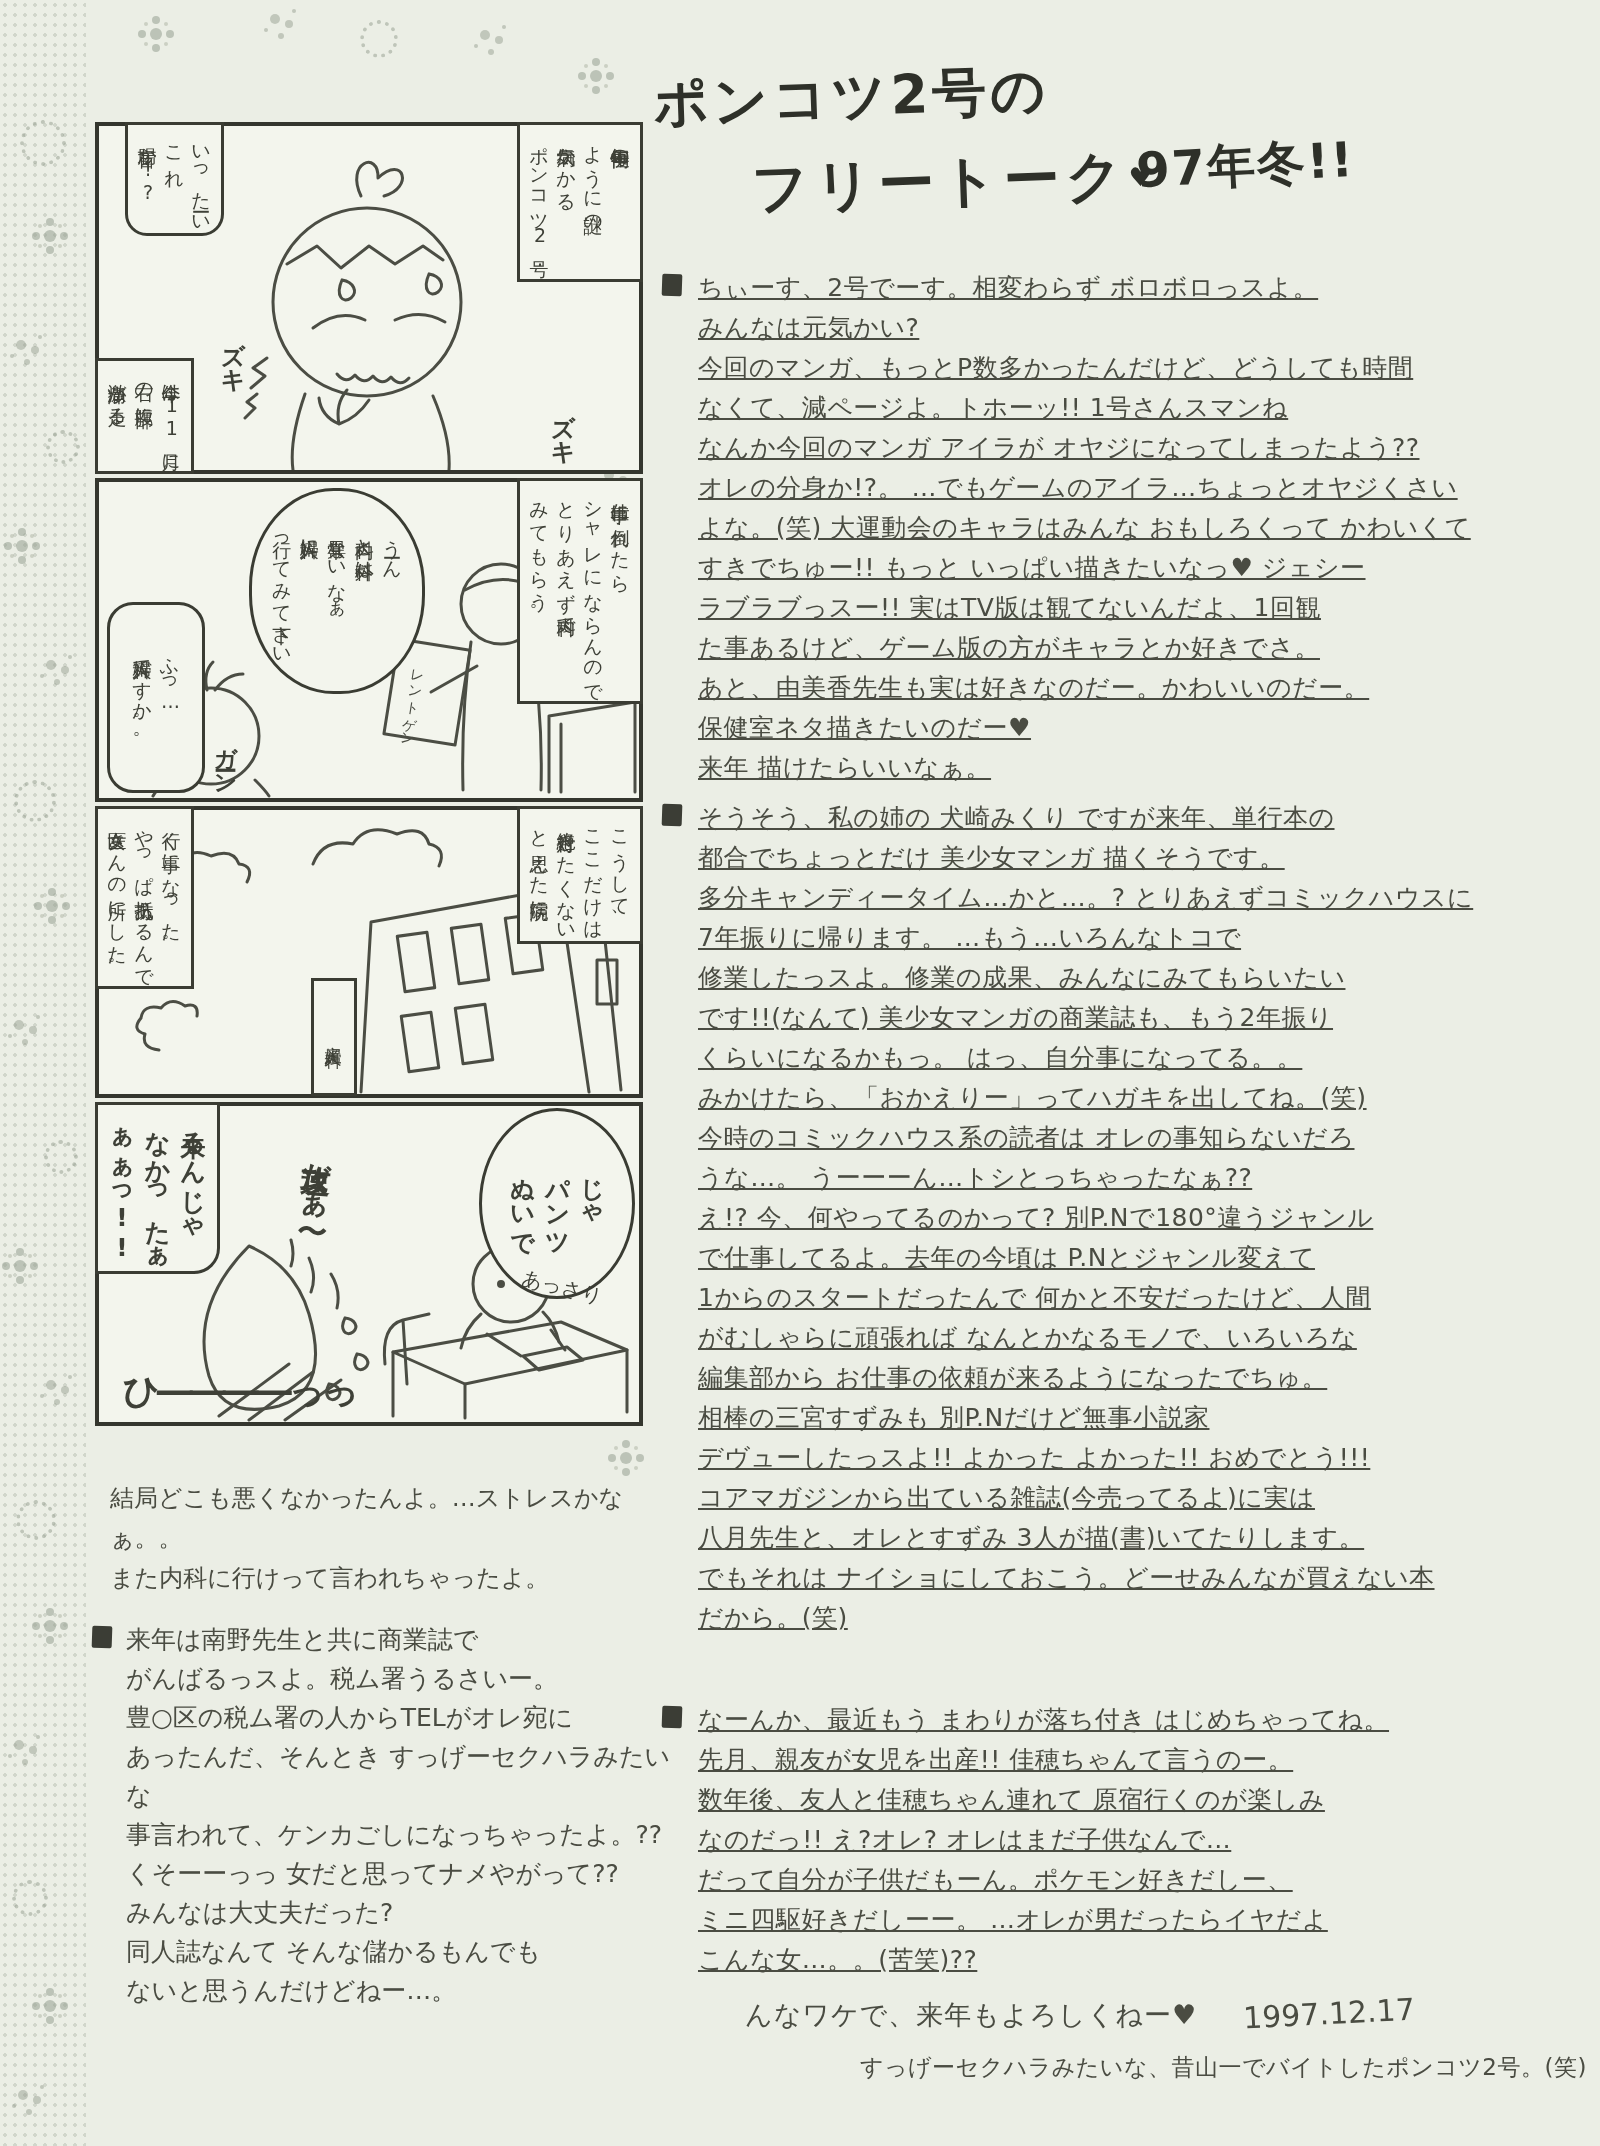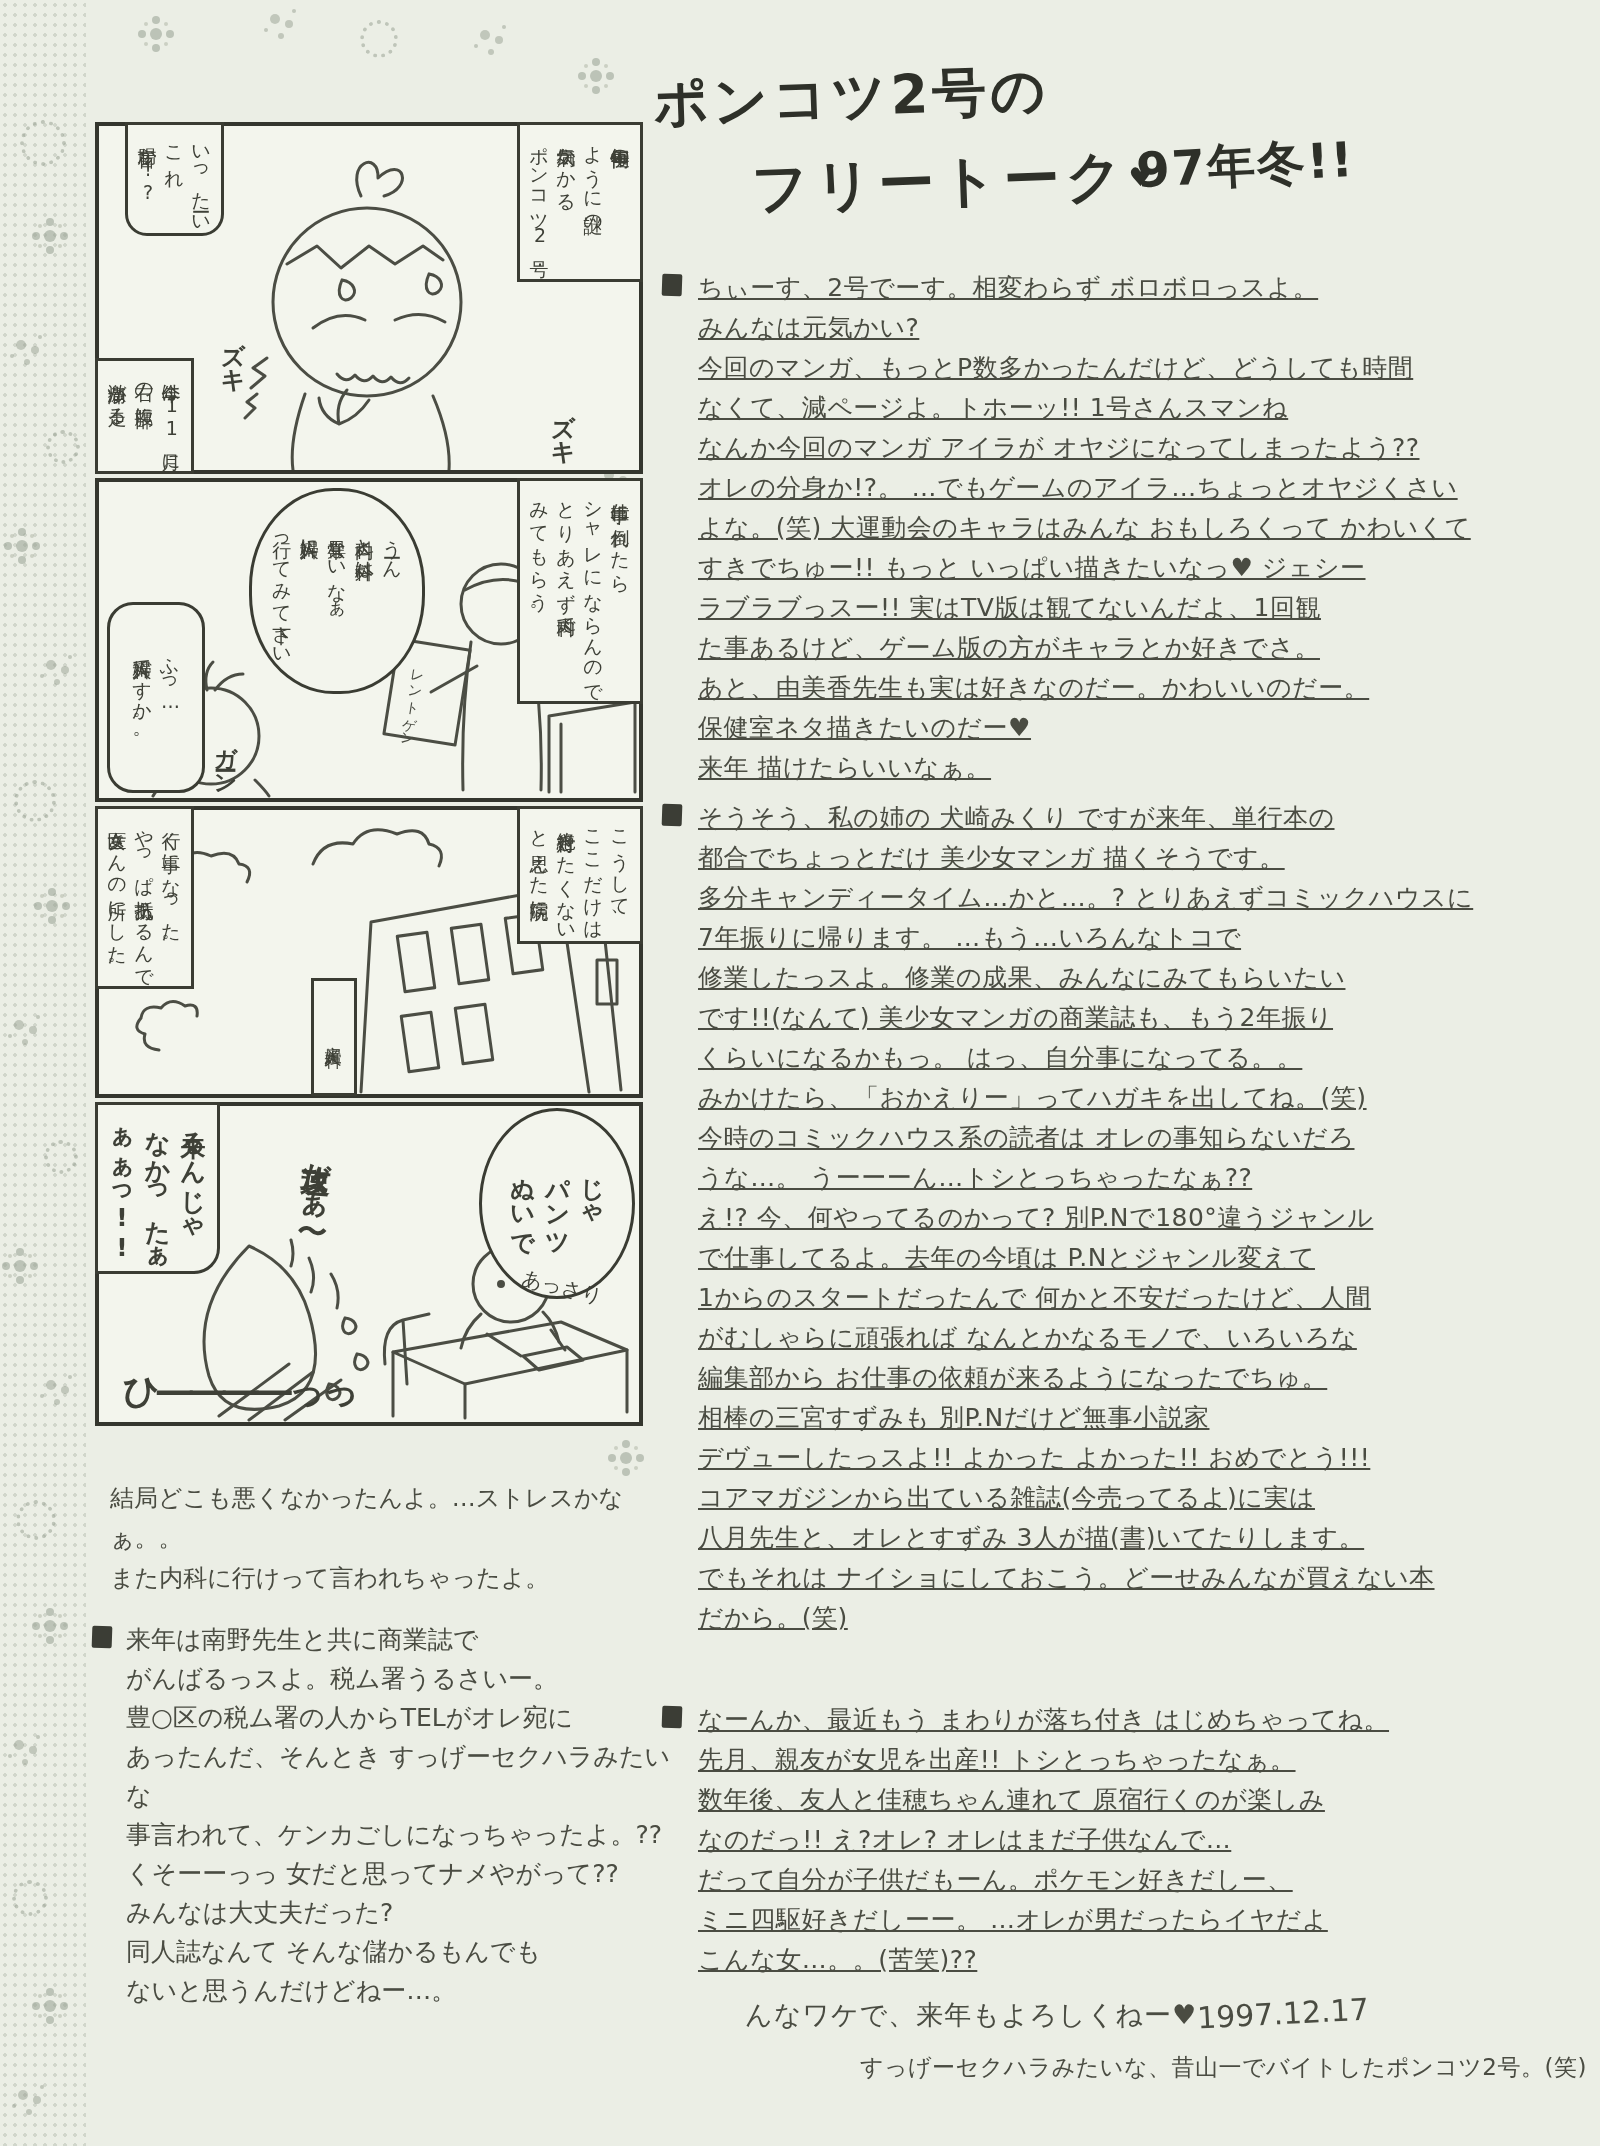--- a/index.html
+++ b/index.html
@@ -48,21 +48,21 @@
   .title-l2{font-size:56px;font-weight:bold;letter-spacing:6px;padding-left:95px;margin-top:14px;display:inline-block;}
   .title-heart{font-size:26px;vertical-align:8px;}
   .title-l3{position:absolute;left:480px;top:86px;font-size:48px;font-weight:bold;letter-spacing:2px;transform:rotate(-1deg);}
 
   .ft-section{position:absolute;display:flex;gap:16px;width:930px;}
   .ft-text{font-size:25px;line-height:40px;white-space:pre-line;color:#4a4c42;letter-spacing:.5px;text-decoration:underline;}
   .s1{left:662px;top:268px;}
   .s2{left:662px;top:798px;}
   .s3{left:662px;top:1700px;}
 
-  .signoff-row{position:absolute;left:745px;top:1996px;display:flex;align-items:baseline;color:#4a4c42;}
+  .signoff-row{position:absolute;left:745px;top:1996px;display:flex;align-items:baseline;gap:46px;color:#4a4c42;}
   .signoff-text{font-size:27px;letter-spacing:1px;}
   .signoff-date{font-size:30px;transform:rotate(-3deg);}
   .credit-line{position:absolute;left:860px;top:2052px;font-size:23px;color:#4a4c42;letter-spacing:.5px;}
 </style>
 </head>
 <body>
 
 <div class="halftone-strip"></div>
 
 <div class="m-flower" style="left:150px;top:28px;"></div>
@@ -278,21 +278,21 @@
 デヴューしたっスよ!! よかった よかった!! おめでとう!!!
 コアマガジンから出ている雑誌(今売ってるよ)に実は
 八月先生と、オレとすずみ 3人が描(書)いてたりします。
 でもそれは ナイショにしておこう。どーせみんなが買えない本
 だから。(笑)</div>
 </div>
 
 <div class="ft-section s3">
   <span class="bullet-sq"></span>
   <div class="ft-text">なーんか、最近もう まわりが落ち付き はじめちゃってね。
-先月、親友が女児を出産!! トシとっちゃったなぁ。
+先月、親友が女児を出産!! 佳穂ちゃんて言うのー。
 数年後、友人と佳穂ちゃん連れて 原宿行くのが楽しみ
 なのだっ!! え?オレ? オレはまだ子供なんで…
 だって自分が子供だもーん。ポケモン好きだしー、
 ミニ四駆好きだしーー。 …オレが男だったらイヤだよ
 こんな女…。。(苦笑)??</div>
 </div>
 
 <div class="signoff-row">
   <span class="signoff-text">んなワケで、来年もよろしくねー♥</span>
   <span class="signoff-date">1997.12.17</span>

